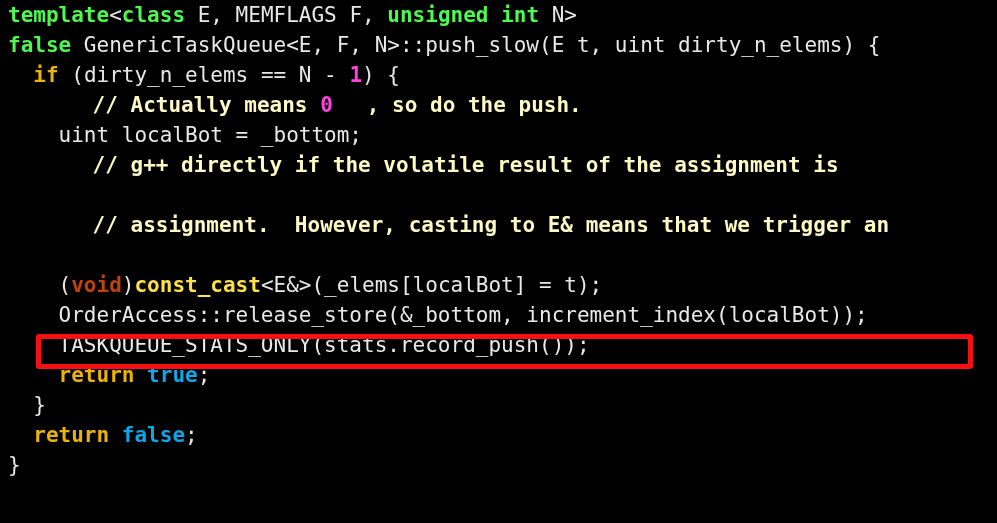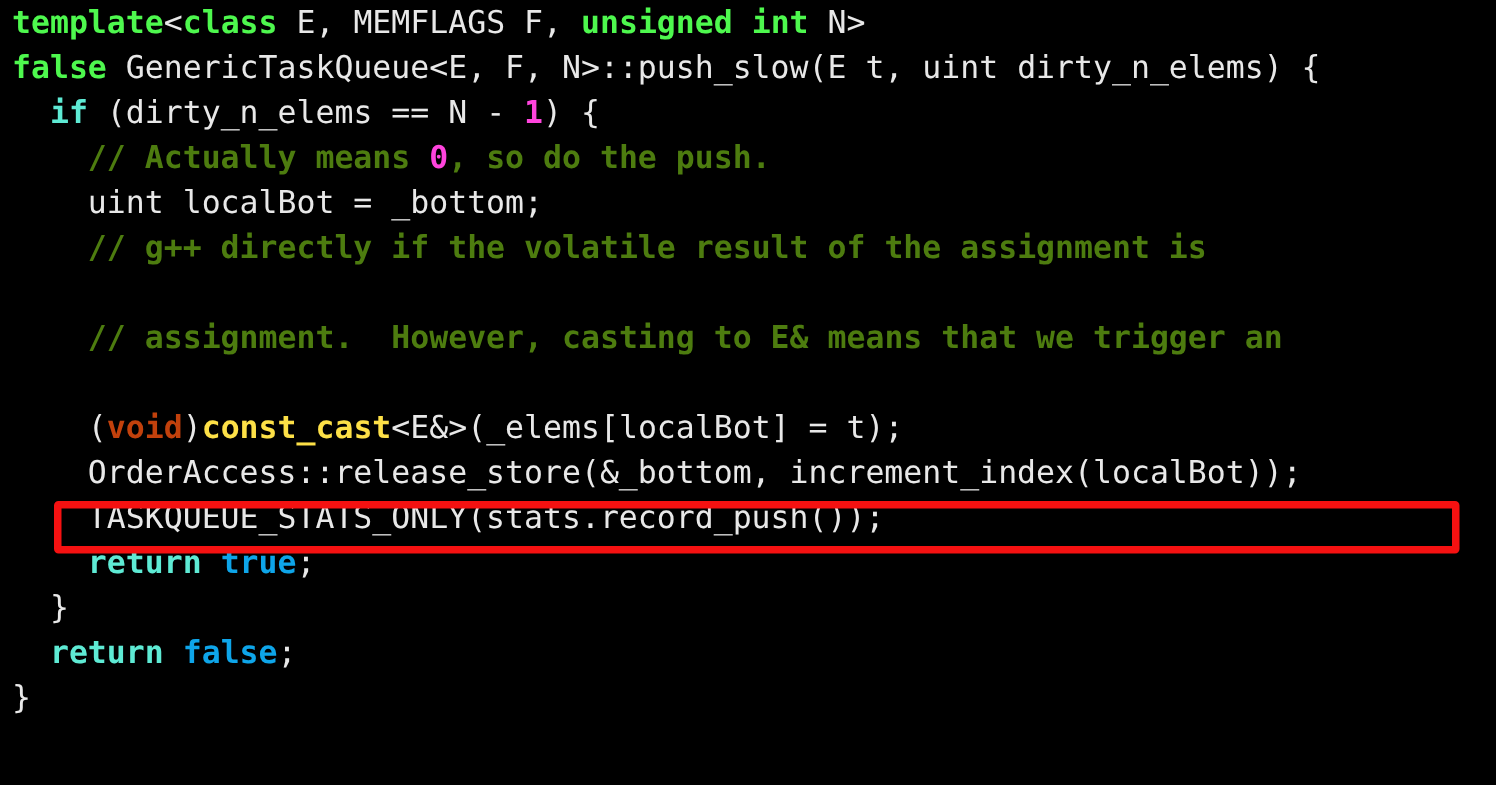--- a/index.html
+++ b/index.html
@@ -26,22 +26,22 @@
     line-height: 30px;
     font-size: 21px;
     letter-spacing: 0px;
     white-space: pre;
     padding-left: 8px;
     color: #e6e6e6;
   }
   .tok { white-space: pre; }
   .t-plain   { color: #e8e8e8; }
   .t-keyword { color: #4ef84e; font-weight: bold; }
-  .t-control { color: #5eead4; font-weight: bold; }
-  .t-comment { color: #4d7c0f; font-weight: bold; }
+  .t-control { color: #eab308; font-weight: bold; }
+  .t-comment { color: #fef9c3; font-weight: bold; margin-left: 34px; }
   .t-number  { color: #ff44dd; font-weight: bold; }
   .t-literal { color: #0ea5e9; font-weight: bold; }
   .t-func    { color: #fde047; font-weight: bold; }
   .t-type    { color: #c2410c; font-weight: bold; }
 
   #highlight-box {
     position: absolute;
     box-sizing: border-box;
     border: 5px solid #f51111;
     border-radius: 3px;

